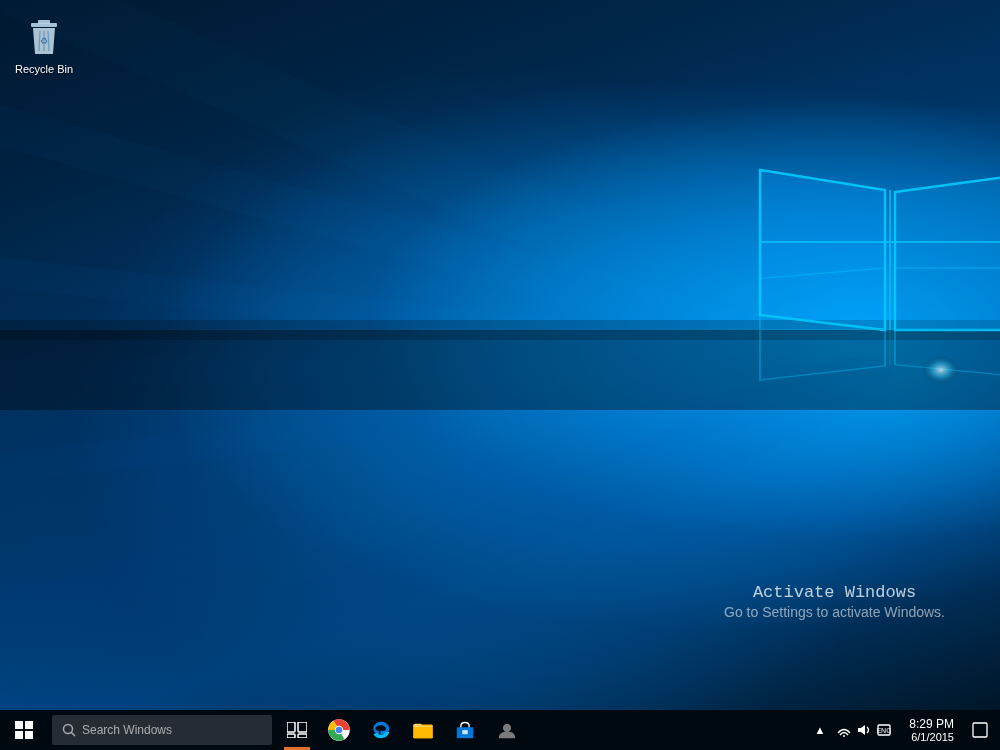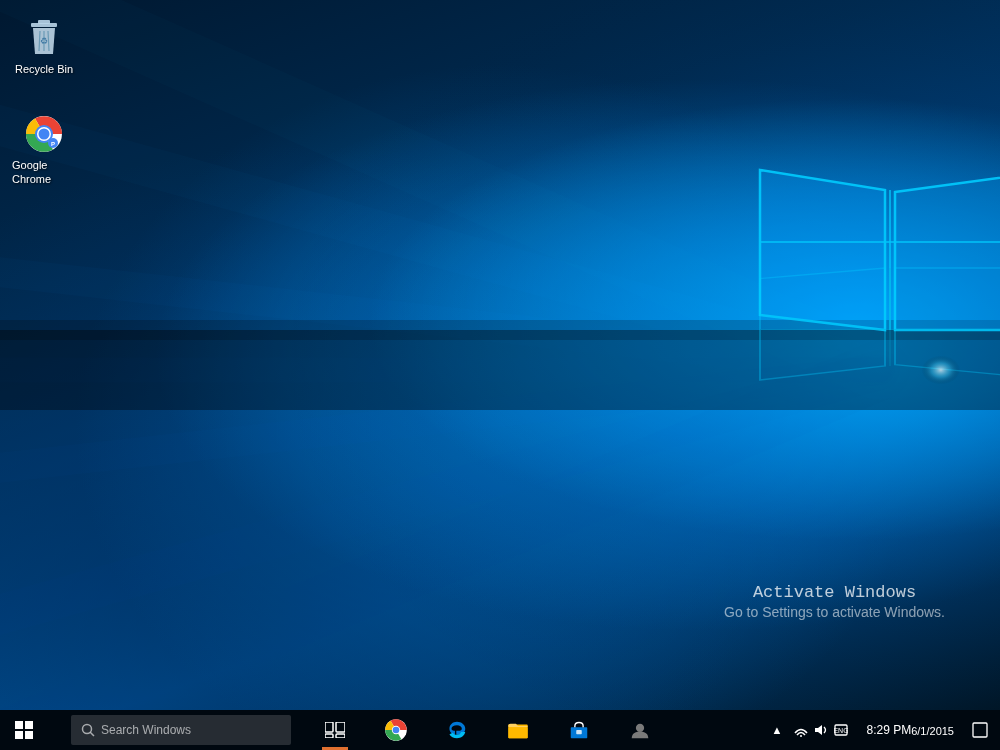--- a/index.html
+++ b/index.html
@@ -99,21 +99,20 @@
     #taskbar {
       width: 1000px;
       height: 40px;
       background: rgba(0, 0, 0, 0.85);
       position: absolute;
       bottom: 0;
       left: 0;
       display: flex;
       align-items: center;
       z-index: 100;
-      gap: 19px;
     }
 
     
     #start-button {
       width: 48px;
       height: 40px;
       display: flex;
       align-items: center;
       justify-content: center;
       cursor: pointer;
@@ -201,21 +200,21 @@
 
     #tray-arrow {
       padding: 0 4px;
       cursor: pointer;
       color: white;
       font-size: 10px;
     }
 
     #clock {
       display: flex;
-      flex-direction: row;
+      flex-direction: column;
       align-items: flex-end;
       padding: 0 10px;
       color: white;
       cursor: pointer;
     }
 
     #clock .time {
       font-size: 12px;
     }
 
@@ -305,44 +304,20 @@
 
       <line x1="16" y1="13" x2="15" y2="33" stroke="#6a9ab5" stroke-width="1.2"></line>
       <line x1="20" y1="13" x2="20" y2="33" stroke="#6a9ab5" stroke-width="1.2"></line>
       <line x1="24" y1="13" x2="25" y2="33" stroke="#6a9ab5" stroke-width="1.2"></line>
 
       <text x="20" y="26" text-anchor="middle" font-size="9" fill="#2a6a9a" opacity="0.8">♻</text>
     </svg>
     <span class="icon-label">Recycle Bin</span>
   </div>
 
-  <div class="desktop-icon" style="top: 110px; left: 8px;">
-    <svg class="icon-img" viewBox="0 0 40 40" xmlns="http://www.w3.org/2000/svg">
-
-      <circle cx="20" cy="20" r="18" fill="white"></circle>
-
-      <path d="M20 20 L38 20 A18 18 0 0 0 11 4.6 Z" fill="#ea4335"></path>
-
-      <path d="M20 20 L11 4.6 A18 18 0 0 0 2 20 Z" fill="#fbbc05"></path>
-
-      <path d="M20 20 L2 20 A18 18 0 0 0 29 35.4 Z" fill="#34a853"></path>
-
-      <circle cx="20" cy="20" r="9" fill="#4285f4"></circle>
-
-      <circle cx="20" cy="20" r="7" fill="white"></circle>
-
-      <circle cx="20" cy="20" r="5.5" fill="#4285f4"></circle>
-
-      <circle cx="20" cy="20" r="18" fill="none" stroke="rgba(0,0,0,0.1)" stroke-width="0.5"></circle>
-
-      <circle cx="29" cy="29" r="5" fill="#4285f4"></circle>
-      <text x="29" y="32" text-anchor="middle" font-size="6" fill="white" font-weight="bold">P</text>
-    </svg>
-    <span class="icon-label">Google Chrome</span>
-  </div>
 
   <div id="activate-windows">
     <div class="title">Activate Windows</div>
     <div class="subtitle">Go to Settings to activate Windows.</div>
   </div>
 </div>
 
 <div id="taskbar">
 
   <div id="start-button">

